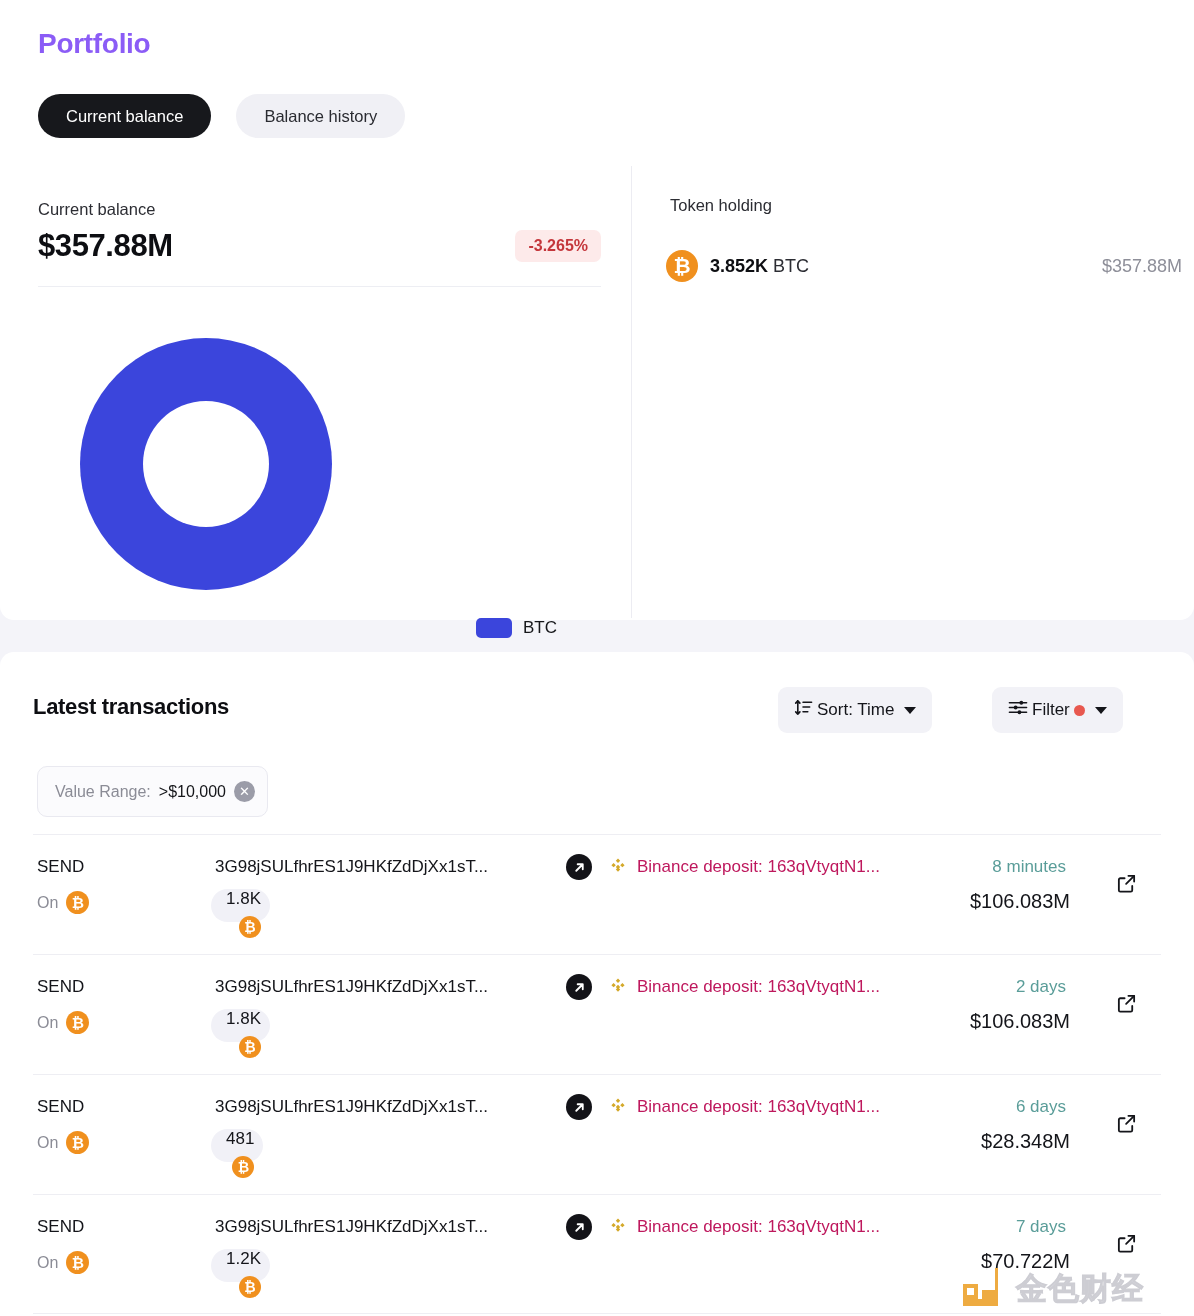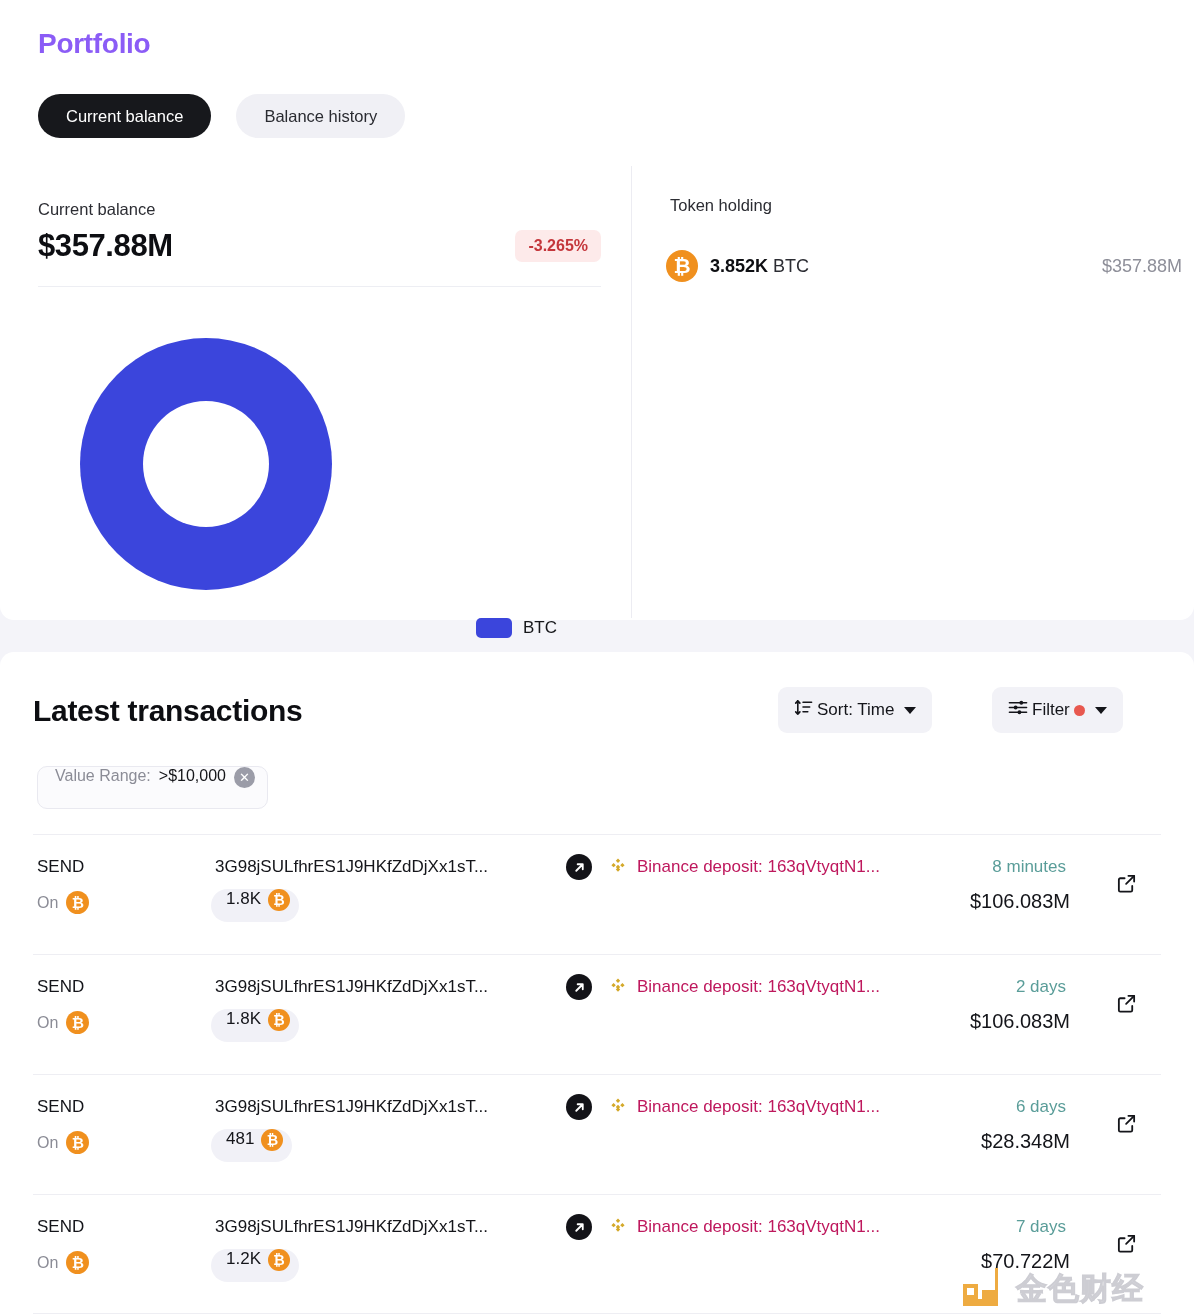--- a/index.html
+++ b/index.html
@@ -178,21 +178,21 @@
     color: #ffffff;
     font-weight: bold;
     flex: none;
   }
   .btc-coin.lg { width: 32px; height: 32px; font-size: 21px; }
   .btc-coin.sm { width: 23px; height: 23px; font-size: 15px; }
   .btc-coin.xs { width: 22px; height: 22px; font-size: 14px; }
   .tx-title {
     position: absolute;
     left: 33px; top: 42px;
-    font-size: 30px;
+    font-size: 22px;
     font-weight: bold;
     letter-spacing: -0.3px;
     color: #0d0e12;
   }
 
   .ctrl-btn {
     position: absolute;
     height: 46px;
     background: #f2f2f7;
     border: none;
@@ -217,26 +217,26 @@
   }
   .filter-dot {
     width: 11px; height: 11px;
     border-radius: 50%;
     background: #e8584f;
   }
 
   .chip {
     position: absolute;
     left: 37px; top: 766px;
-    height: 43px;
+    height: 51px;
     background: #fbfbfd;
     border: 1px solid #e9e9f0;
     border-radius: 10px;
     display: flex;
-    align-items: flex-start;
+    align-items: center;
     gap: 8px;
     padding: 0 12px 0 17px;
     font-size: 16px;
   }
   .chip-key { color: #8b8c96; }
   .chip-val { color: #15161a; }
   .chip-x {
     width: 21px; height: 21px;
     border-radius: 50%;
     background: #9b9ca8;
@@ -305,25 +305,26 @@
     white-space: nowrap;
   }
 
   .amt-pill {
     position: absolute;
     left: 178px; top: 54px;
     height: 33px;
     background: #f1f1f7;
     border-radius: 17px;
     display: flex;
-    align-items: flex-start;
+    align-items: flex-end;
     gap: 7px;
     padding: 0 9px 0 15px;
     font-size: 17px;
     color: #14151a;
+    flex-direction: column;
   }
 
   .tx-time {
     position: absolute;
     right: 95px; top: 22px;
     font-size: 17px;
     color: #5a9d99;
     white-space: nowrap;
   }
   .tx-usd {

